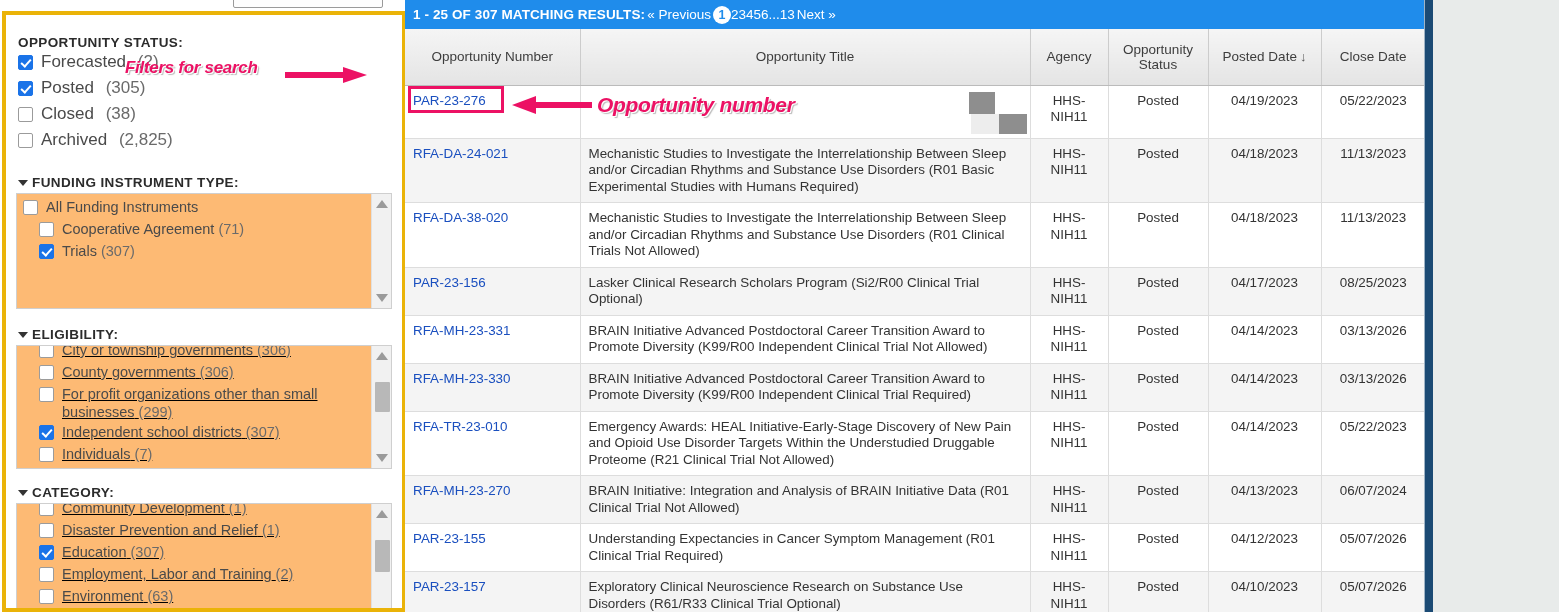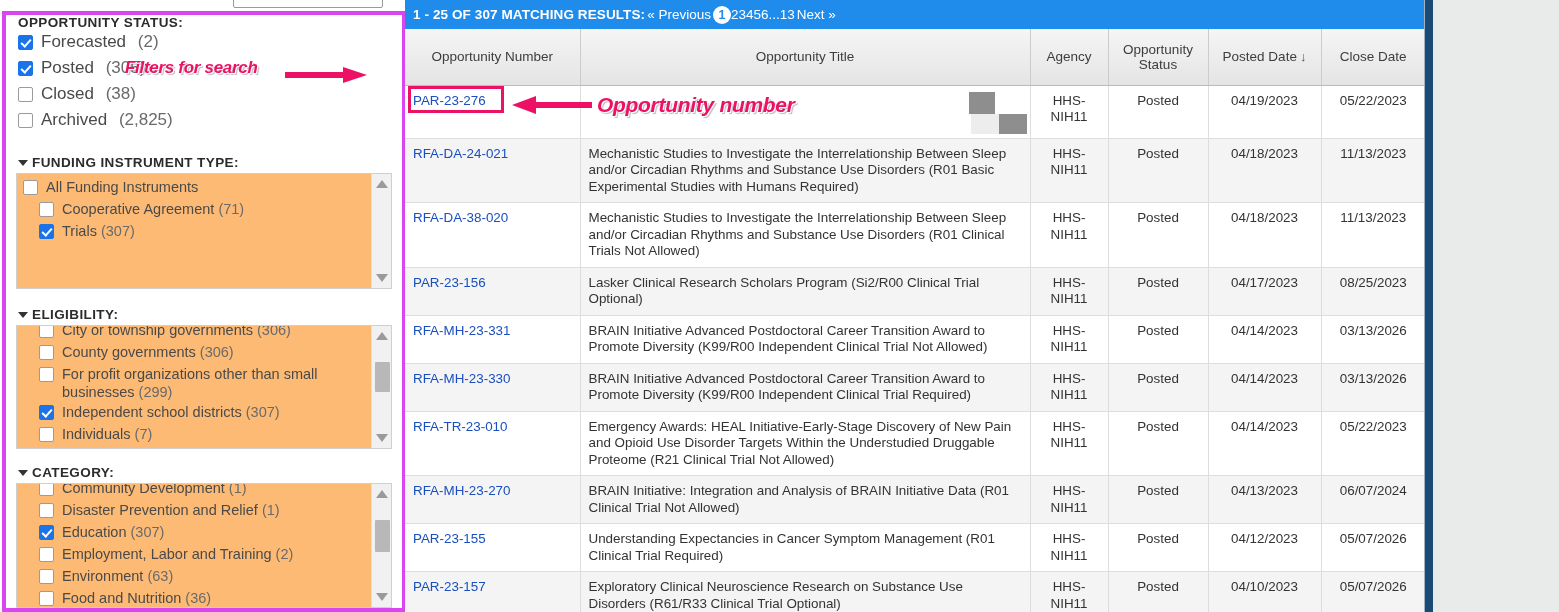--- a/index.html
+++ b/index.html
@@ -26,22 +26,22 @@
     border: 1px solid #9a9a9a;
     background: #fdfdfd;
     border-radius: 2px;
   }
   #filters-panel {
     position: absolute;
     left: 2px; top: 11px;
     width: 404px;
     height: 601px;
     background: #ffffff;
-    border: 4px solid #d946ef;
-    padding: 0 10px 0 10px;
+    border: 4px solid #eab308;
+    padding: 20px 10px 0 10px;
     overflow: hidden;
   }
   .annot-label-filters {
     position: absolute;
     left: 125px; top: 58px;
     font-size: 17px;
     font-weight: bold;
     font-style: italic;
     color: #ec1164;
     letter-spacing: -0.3px;
@@ -147,21 +147,21 @@
     left: 3px;
     width: 15px;
     background: #b8b8b8;
     border-radius: 1px;
   }
 
   #funding-box { height: 116px; margin-bottom: 18px; }
   #elig-box { height: 124px; margin-bottom: 16px; }
   #cat-box { height: 125px; }
 
-  .clip-top { margin-top: -9px; }
+  .clip-top { margin-top: -9px; text-decoration: underline; }
 
   
   #results {
     position: absolute;
     left: 405px; top: 0;
     width: 1020px;
     height: 612px;
     background: #fff;
     overflow: hidden;
   }

